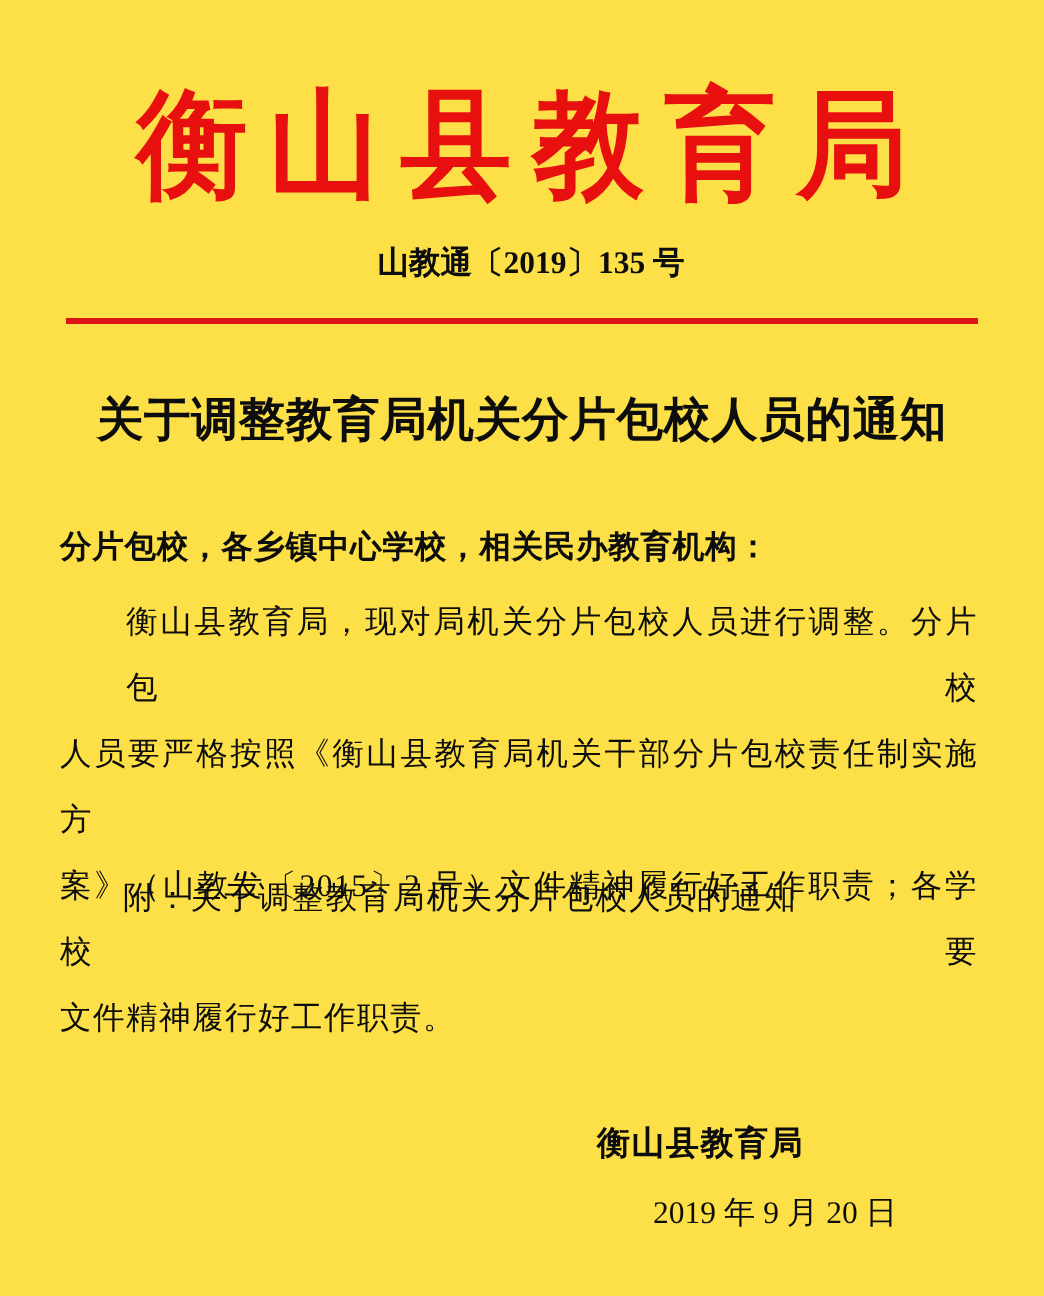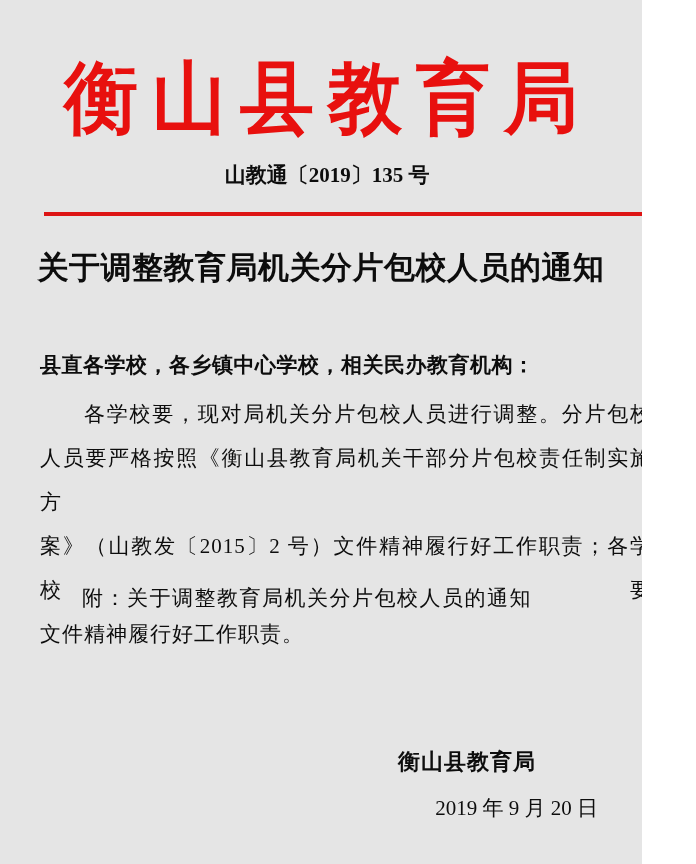--- a/index.html
+++ b/index.html
@@ -2,23 +2,23 @@
 <html><head>
 <meta charset="utf-8">
 <style>
   html, body {
     margin: 0;
     padding: 0;
     background: #ffffff;
   }
   .page {
     position: relative;
-    width: 642px;
+    width: 696px;
     height: 864px;
-    background: #e5e5e5;
+    background: #fde047;
     color: #0d0d0d;
     font-family: "Liberation Serif", "DejaVu Serif", serif;
     overflow: hidden;
   }
   
   .agency {
     position: absolute;
     top: 48px;
     left: 0;
     right: 0;
@@ -53,21 +53,21 @@
     width: 608px;
     height: 4px;
     background: #dd1414;
   }
   
   .title {
     position: absolute;
     top: 246px;
     left: 0;
     right: 0;
-    margin: 0;
+    margin: 12px;
     text-align: center;
     font-size: 31px;
     line-height: 44px;
     font-weight: bold;
     letter-spacing: 0.5px;
   }
   
   .salutation {
     position: absolute;
     top: 351px;
@@ -134,24 +134,24 @@
 <div class="page">
 
   <div class="agency">衡山县教育局</div>
 
   <div class="docnum">山教通〔2019〕135 号</div>
 
   <div class="redline"></div>
 
   <h1 class="title">关于调整教育局机关分片包校人员的通知</h1>
 
-  <div class="salutation">县直各学校，各乡镇中心学校，相关民办教育机构：</div>
+  <div class="salutation">分片包校，各乡镇中心学校，相关民办教育机构：</div>
 
   <div class="body-text">
-    <div class="bline indent fill">各学校要，现对局机关分片包校人员进行调整。分片包校</div>
+    <div class="bline indent fill">衡山县教育局，现对局机关分片包校人员进行调整。分片包校</div>
     <div class="bline fill">人员要严格按照《衡山县教育局机关干部分片包校责任制实施方</div>
     <div class="bline fill">案》（山教发〔2015〕2 号）文件精神履行好工作职责；各学校要</div>
     <div class="bline">文件精神履行好工作职责。</div>
   </div>
 
   <div class="attachment">附：关于调整教育局机关分片包校人员的通知</div>
 
   <div class="signer">衡山县教育局</div>
 
   <div class="date">2019 年 9 月 20 日</div>

